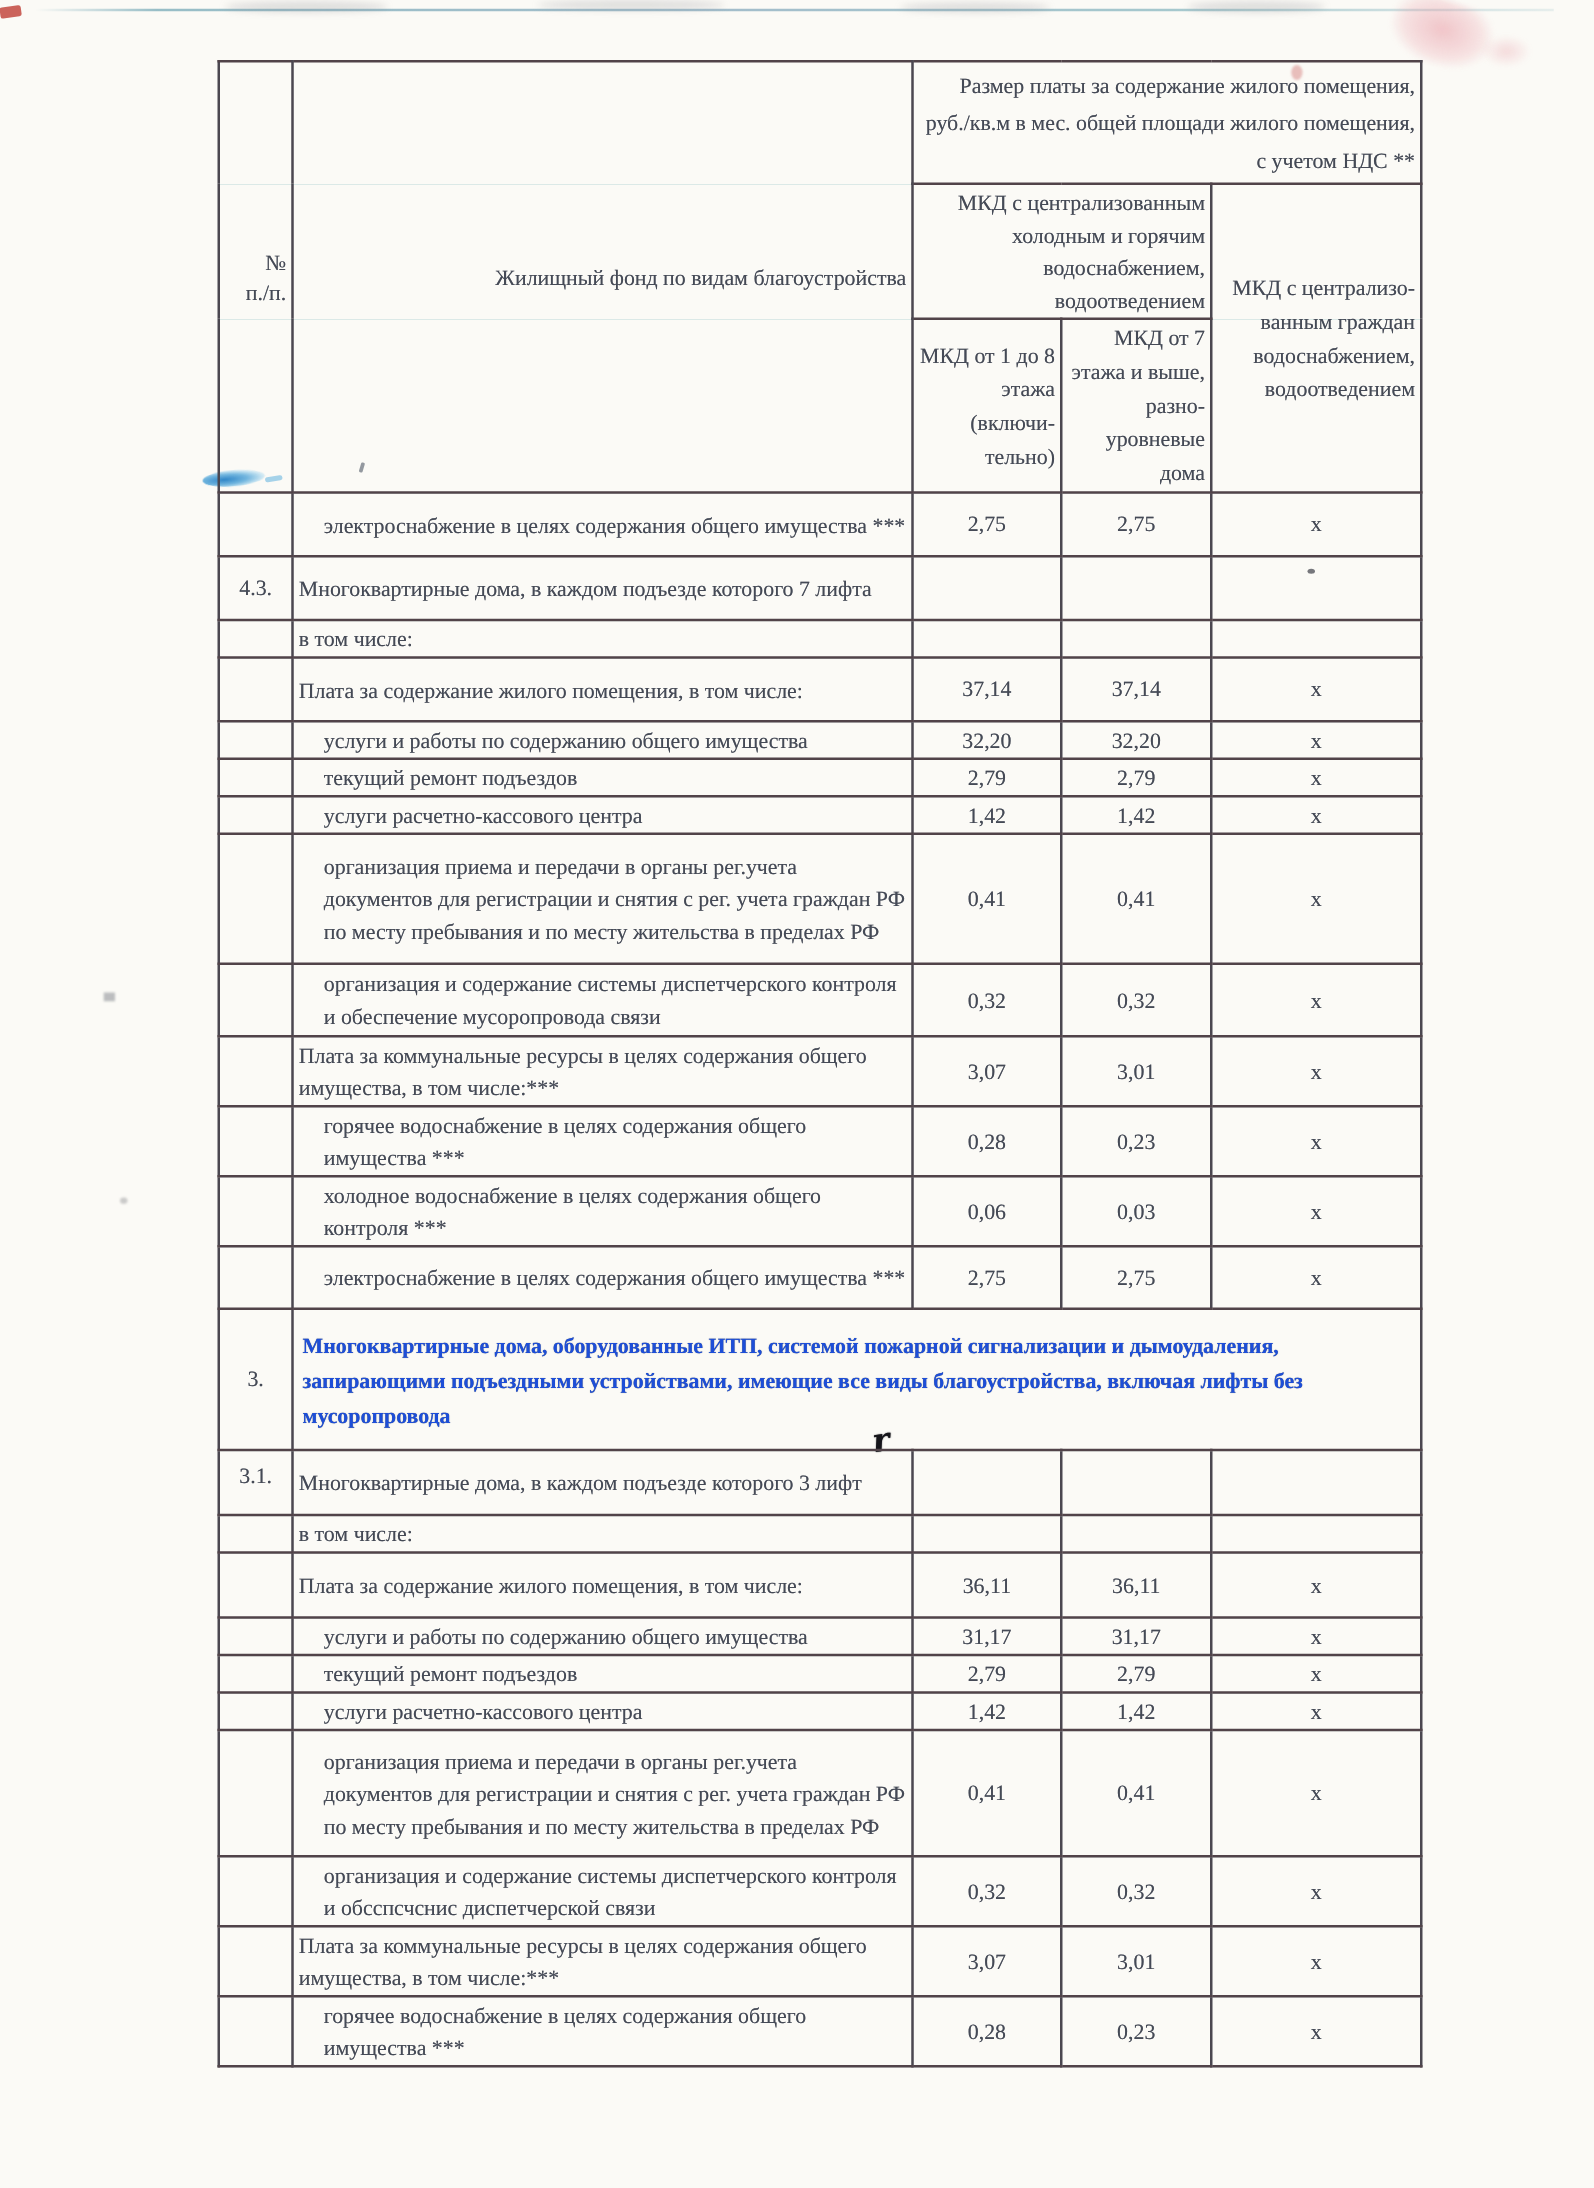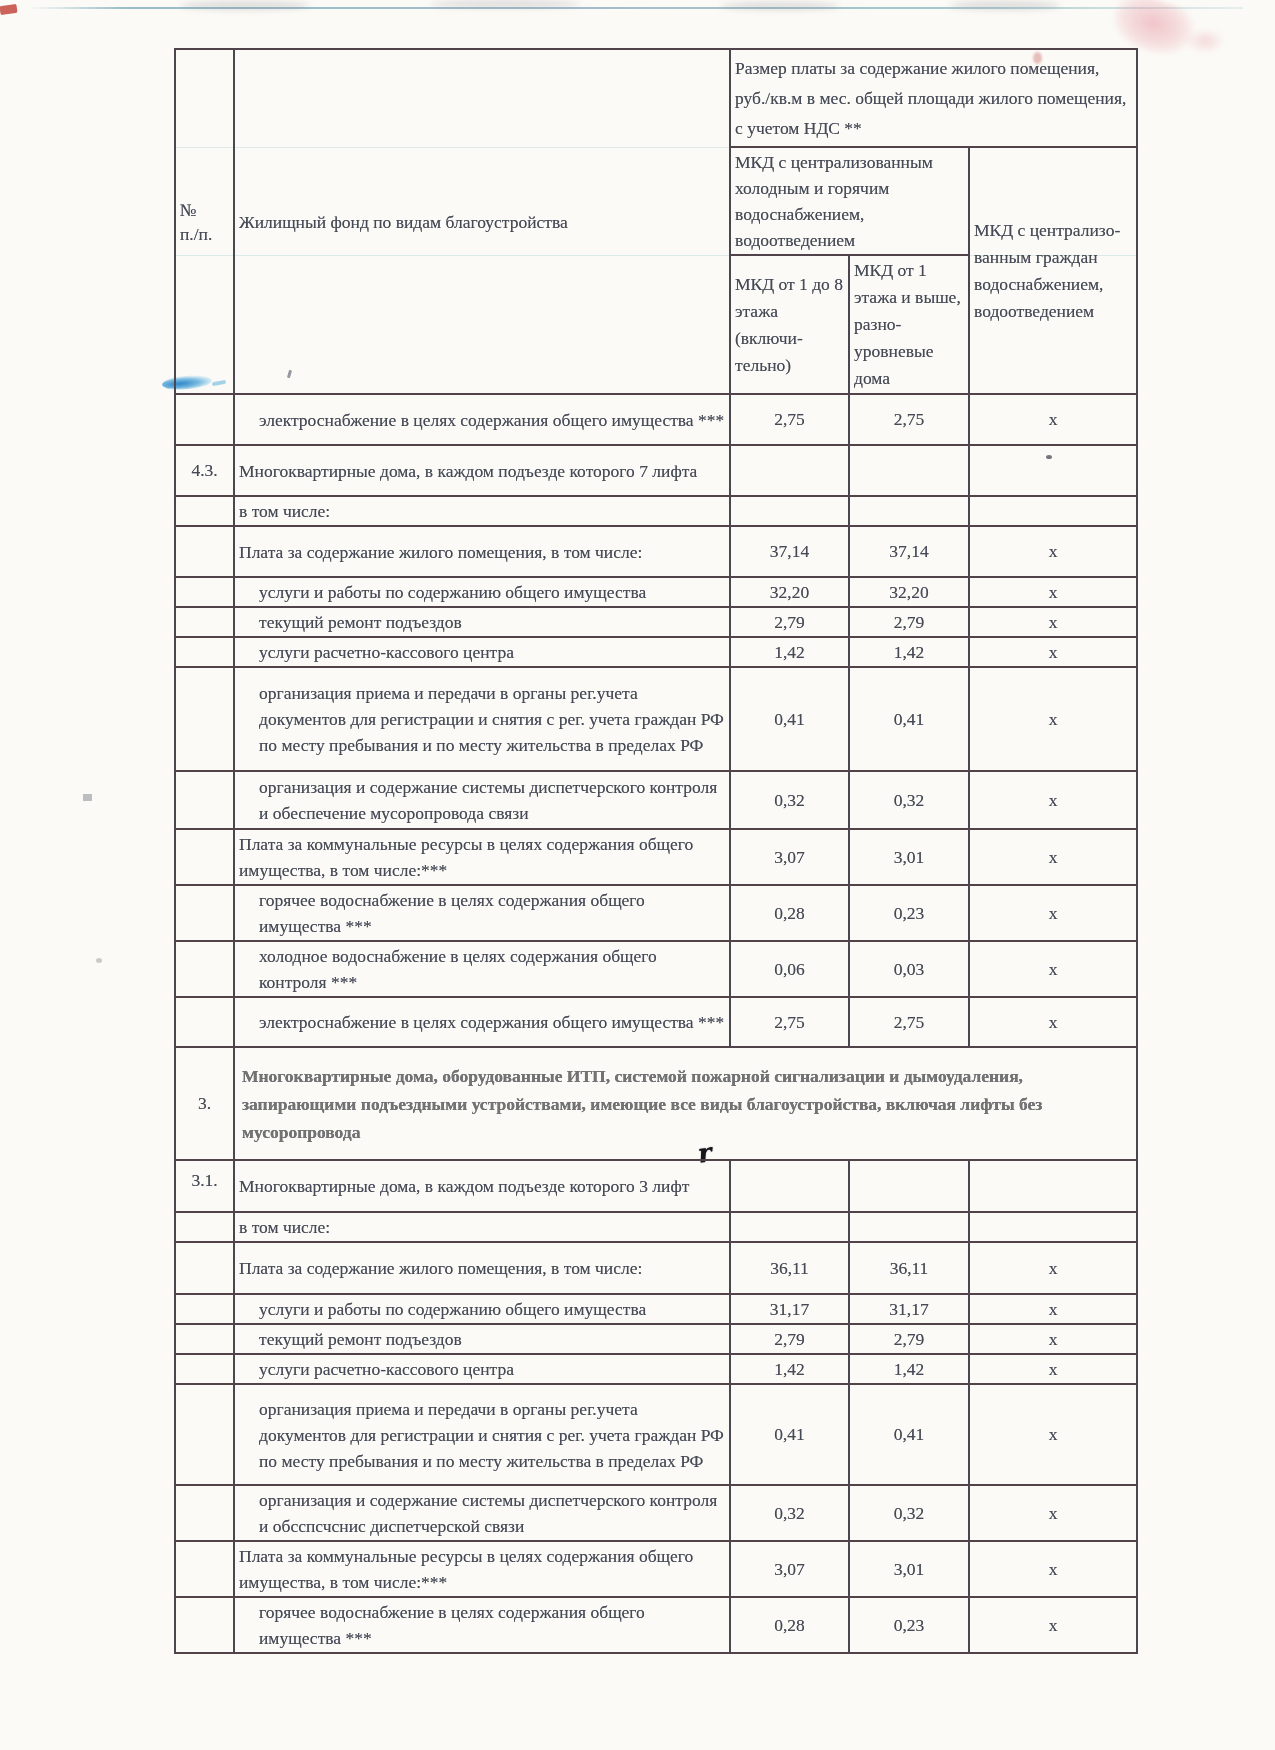--- a/index.html
+++ b/index.html
@@ -52,32 +52,32 @@
     color:#454a56;
     font-size:17.5px;
     vertical-align:middle;
     padding:1px 4px;
     overflow:hidden;
     text-shadow:0 0 .4px rgba(60,65,80,.55);
   }
   table.tariff{border:2px solid #3f3c44;}
   tbody tr{box-shadow:0 1px 0 rgba(40,140,150,.15);}
 
-  td.hdr{text-align:left;line-height:26px;color:#414document653;}
+  td.hdr{text-align:right;line-height:26px;color:#414document653;}
   td.hdr{color:#414653;}
   td.fee-title{line-height:30px;padding:0 14px;}
   td.group{line-height:26px;}
   td.subcol{line-height:27px;padding:0 6px;}
   td.numhead{line-height:24px;}
 
   td.num{text-align:center;color:#3f4450;}
   td.num.vtop{vertical-align:top;padding-top:9px;}
   td.label{line-height:26px;padding-left:7px;padding-right:6px;}
   td.label.sub{padding-left:24px;}
-  td.label.bold{font-weight:700;color:#737373;line-height:28px;padding-left:7px;padding-right:10px;
+  td.label.bold{font-weight:700;color:#1d4ed8;line-height:28px;padding-left:7px;padding-right:10px;
     text-shadow:0 0 .6px rgba(45,55,70,.8);}
   td.val{text-align:center;color:#3e4350;}
   td.xval{text-align:center;font-size:15.5px;color:#4f545c;}
 </style>
 </head>
 <body>
 
 <div class="page">
 
   <div class="artifact top-line"></div>
@@ -114,21 +114,21 @@
         </td>
         <td rowspan="3" class="hdr">Жилищный фонд по видам благоустройства</td>
         <td colspan="3" class="hdr fee-title">Размер платы за содержание жилого помещения, руб./кв.м в мес. общей площади жилого помещения, с учетом НДС **</td>
       </tr>
       <tr style="height:104px">
         <td colspan="2" class="hdr group">МКД с централизованным холодным и горячим водоснабжением, водоотведением</td>
         <td rowspan="2" class="hdr subcol">МКД с централизо-ванным граждан водоснабжением, водоотведением</td>
       </tr>
       <tr style="height:137px">
         <td class="hdr subcol">МКД  от 1 до 8 этажа (включи-тельно)</td>
-        <td class="hdr subcol">МКД от 1 этажа и выше, разно-уровневые дома</td>
+        <td class="hdr subcol">МКД от 7 этажа и выше, разно-уровневые дома</td>
       </tr>
 
       <tr style="height:51px">
         <td class="num"></td>
         <td class="label sub">электроснабжение  в целях содержания общего имущества ***</td>
         <td class="val">2,75</td>
         <td class="val">2,75</td>
         <td class="xval">х</td>
       </tr>
       <tr style="height:51px">

